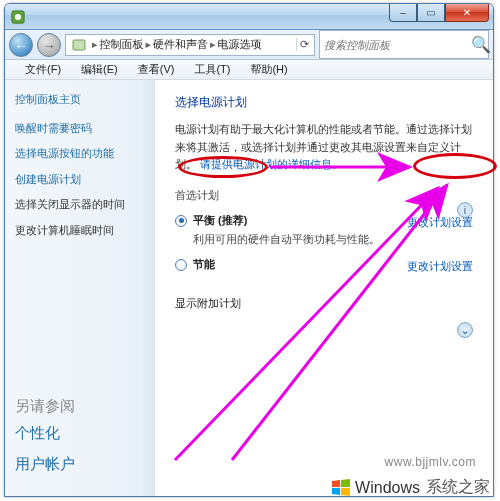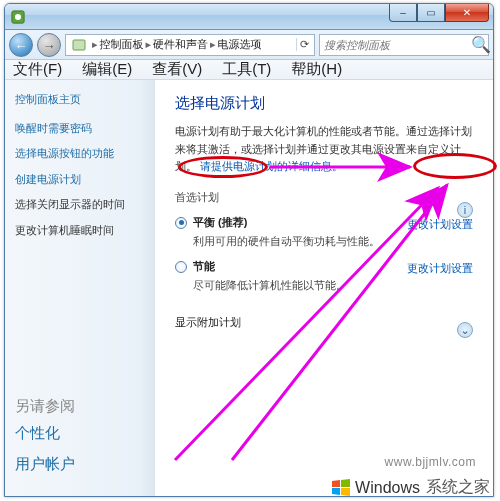--- a/index.html
+++ b/index.html
@@ -11,34 +11,34 @@
     .win-btn { width: 28px; height: 18px; border: 1px solid #3b5d7d; border-top: none; background: linear-gradient(#d9eaf8,#b0cfe8); font-size: 10px; display: flex; align-items: center; justify-content: center; color: #2a3f54; cursor: pointer; }
     .win-btn.close { width: 44px; background: linear-gradient(#f1a395,#d9543d 45%,#c8331a 46%,#e46b52); color: #fff; border-color: #8b2b17; border-bottom-right-radius: 4px; }
     .win-btn.min { border-bottom-left-radius: 4px; }
     .addrbar { height: 30px; background: linear-gradient(#eaf3fb,#dfecf8); border-bottom: 1px solid #b8c8d8; display: flex; align-items: center; padding: 0 4px; gap: 4px; }
     .navbtn { width: 24px; height: 24px; border-radius: 50%; border: 1px solid #5b7fa3; background: radial-gradient(circle at 35% 30%,#bfe0f9,#5a9fd4 60%,#2d6ea6); color: #fff; display: flex; align-items: center; justify-content: center; font-size: 13px; cursor: pointer; }
     .navbtn.fwd { background: radial-gradient(circle at 35% 30%,#e6e6e6,#bcbcbc 60%,#9a9a9a); color: #555; }
     .breadcrumb { flex: 1; height: 22px; background: #fff; border: 1px solid #a0b4c8; display: flex; align-items: center; font-size: 11px; color: #222; padding: 0 2px; overflow: hidden; white-space: nowrap; }
     .bc-icon { width: 14px; height: 14px; margin: 0 4px; display: flex; align-items: center; justify-content: center; }
     .bc-sep { color: #666; padding: 0 2px; }
     .bc-drop { margin-left: auto; width: 16px; text-align: center; color: #444; border-left: 1px solid #cbd7e3; }
-    .searchbox { width: 170px; height: 22px; background: #fff; border: 1px solid #a0b4c8; display: flex; align-items: center; }
+    .searchbox { width: 170px; height: 29px; background: #fff; border: 1px solid #a0b4c8; display: flex; align-items: center; }
     .searchbox input { border: none; outline: none; flex: 1; font-size: 11px; padding: 0 4px; color: #888; font-style: italic; }
     .search-icon { width: 20px; height: 20px; display: flex; align-items: center; justify-content: center; color: #2a6fab; }
-    .menubar { height: 20px; background: linear-gradient(#f6f9fc,#ecf2f8); border-bottom: 1px solid #d0dbe6; display: flex; align-items: center; font-size: 15px; color: #222; padding: 0 0; gap: 4px; }
+    .menubar { height: 20px; background: linear-gradient(#f6f9fc,#ecf2f8); border-bottom: 1px solid #d0dbe6; display: flex; align-items: center; font-size: 11px; color: #222; padding: 0 12px; gap: 4px; }
     .menuitem { padding: 2px 8px; cursor: pointer; }
     .content { display: flex; height: calc(100% - 76px); }
     .sidebar { width: 150px; background: linear-gradient(90deg,#f3f7fb 0,#e9f1f8 90%,#dce7f1); border-right: 1px solid #d9e3ec; padding: 12px 10px; font-size: 11px; position: relative; }
     .side-home { color: #1f6da6; cursor: pointer; margin-bottom: 14px; }
     .side-link { color: #1f6da6; cursor: pointer; margin-bottom: 10px; line-height: 1.4; }
     .side-darklink { color: #333; cursor: pointer; margin-bottom: 10px; line-height: 1.4; }
     .side-bottom { position: absolute; bottom: 12px; left: 10px; font-size: 15px; }
     .side-heading { color: #888; margin-bottom: 6px; }
     .main { flex: 1; padding: 14px 20px; font-size: 11px; color: #222; background: #fff; position: relative; overflow: hidden; }
-    .heading { font-size: 15px; color: #003399; margin-bottom: 10px; }
+    .heading { font-size: 12px; color: #003399; margin-bottom: 10px; }
     .para { line-height: 1.6; color: #333; }
     .para a { color: #0058b3; text-decoration: none; }
     .subhead { margin-top: 14px; color: #444; }
     .plan-row { display: flex; align-items: flex-start; margin-top: 10px; }
     .radio-col { width: 18px; padding-top: 2px; }
     .radio { width: 12px; height: 12px; border: 1px solid #5a7faa; border-radius: 50%; background: radial-gradient(#fff,#e3eef8); display: flex; align-items: center; justify-content: center; cursor: pointer; }
     .radio.checked::after { content: ''; width: 5px; height: 5px; background: #2a6eae; border-radius: 50%; }
     .plan-body { flex: 1; }
     .plan-title { color: #222; font-weight: bold; }
     .plan-desc { color: #444; margin-top: 4px; }
@@ -136,21 +136,20 @@
         </div>
         <div class="plan-edit">更改计划设置</div>
       </div>
 
       <div class="plan-row">
         <div class="radio-col">
             <div class="radio"></div>
           </div>
         <div class="plan-body">
           <div class="plan-title">节能</div>
-          <div class="plan-desc">尽可能降低计算机性能以节能。</div>
         </div>
         <div class="plan-edit">更改计划设置</div>
       </div>
 
       <div class="show-more">显示附加计划</div>
       <div class="info-btn" style="top:242px">⌄</div>
     </div>
   </div>
 </div>
 

